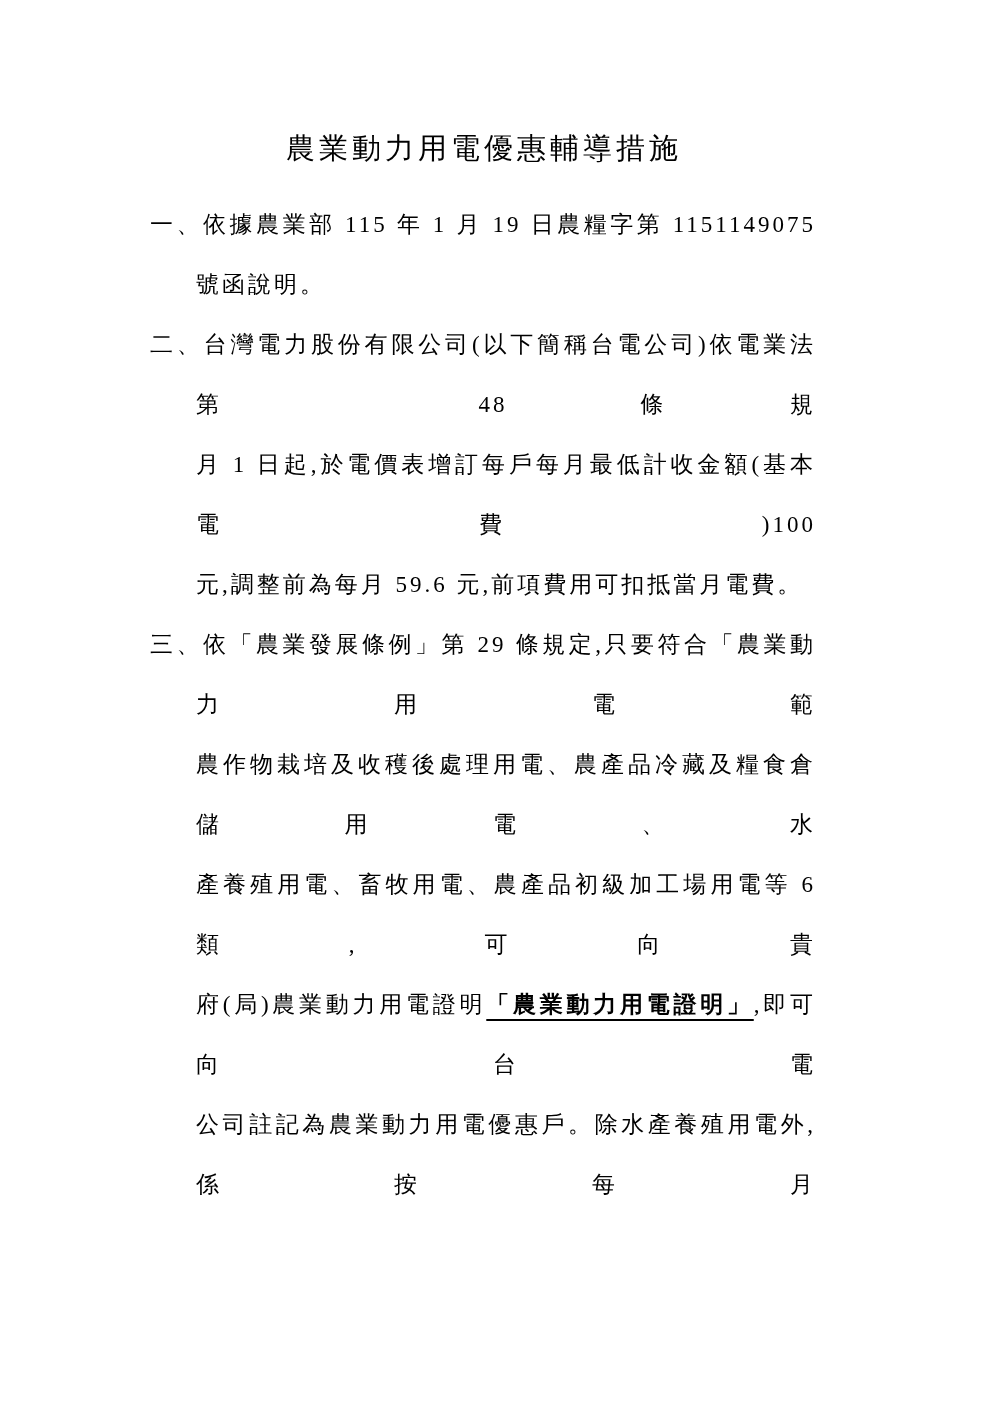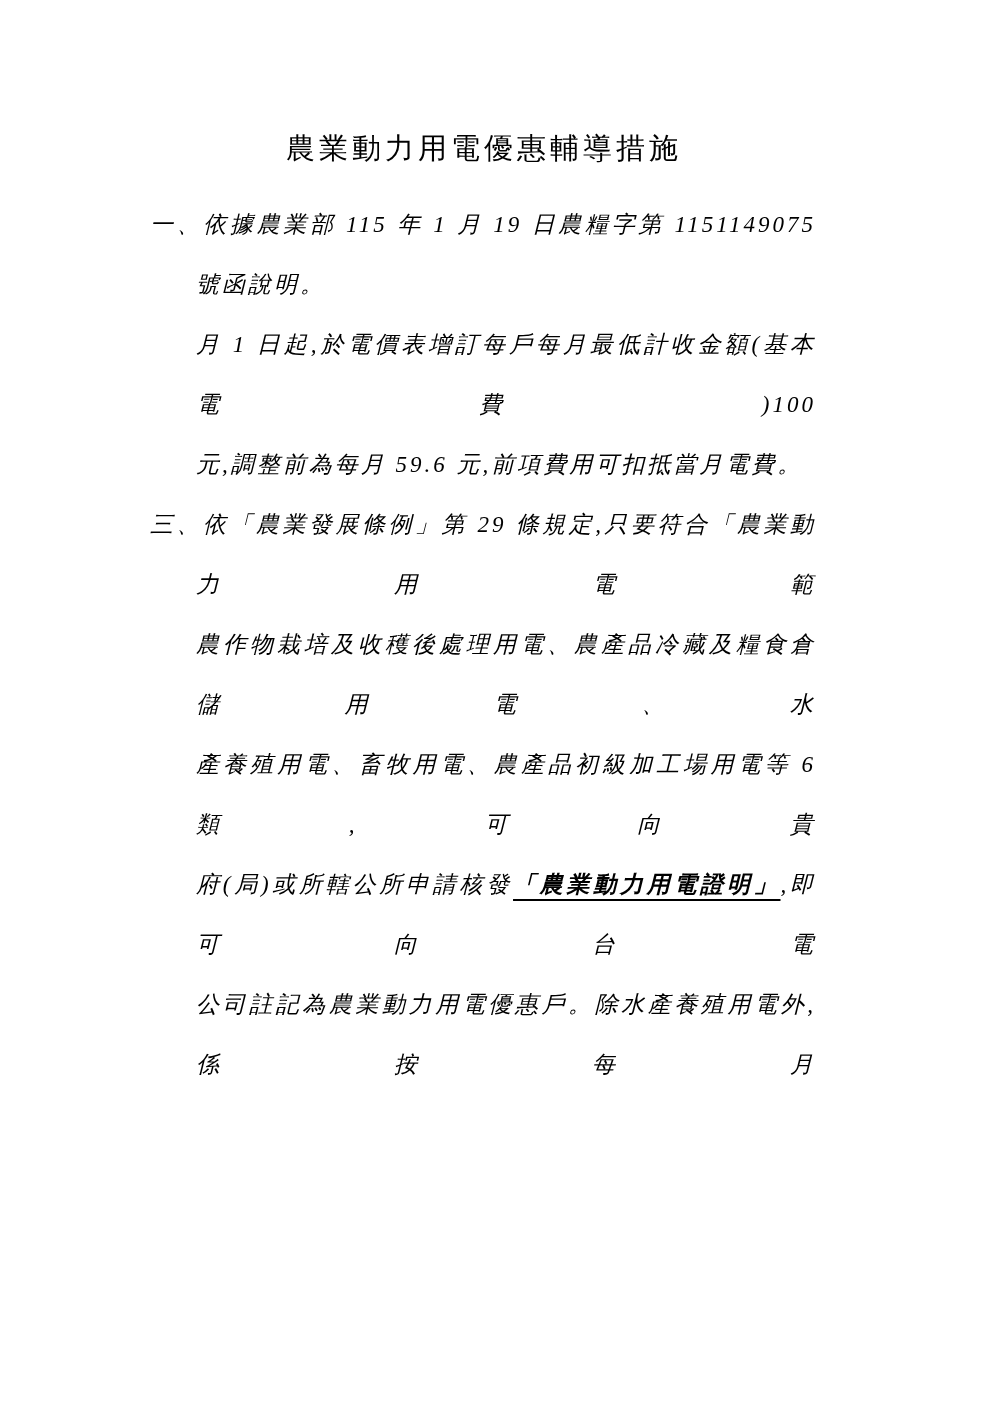--- a/index.html
+++ b/index.html
@@ -29,21 +29,20 @@
     font-size: 23px;
     letter-spacing: 3px;
     line-height: 60px;
   }
   .para {
     padding-left: 46px;
   }
   .line {
     text-align: justify;
     text-justify: distribute;
-    font-style: italic;
   }
   .line.fill {
     text-align-last: justify;
   }
   .line.first {
     text-indent: -46px;
   }
   .seg.bold-underline {
     font-weight: bold;
     text-decoration: underline;
@@ -55,24 +54,25 @@
 </head>
 <body>
 
 <div class="page">
   <div class="title">農業動力用電優惠輔導措施</div>
   <div class="doc-body">
       <div class="para">
         <div class="line first"><span class="marker">一、</span><span class="seg">依據農業部 115 年 1 月 19 日農糧字第 1151149075 號函說明。</span></div>
       </div>
       <div class="para">
+        <div class="line first fill"><span class="marker">二、</span><span class="seg">台灣電力股份有限公司(以下簡稱台電公司)依電業法第 48 條規</span></div>
         <div class="line fill"><span class="seg">月 1 日起,於電價表增訂每戶每月最低計收金額(基本電費)100</span></div>
         <div class="line"><span class="seg">元,調整前為每月 59.6 元,前項費用可扣抵當月電費。</span></div>
       </div>
       <div class="para">
         <div class="line first fill"><span class="marker">三、</span><span class="seg">依「農業發展條例」第 29 條規定,只要符合「農業動力用電範</span></div>
         <div class="line fill"><span class="seg">農作物栽培及收穫後處理用電、農產品冷藏及糧食倉儲用電、水</span></div>
         <div class="line fill"><span class="seg">產養殖用電、畜牧用電、農產品初級加工場用電等 6 類,可向貴</span></div>
-        <div class="line fill"><span class="seg">府(局)或所轄公所申請核發</span><span class="seg bold-underline">「農業動力用電證明」</span><span class="seg">,即可向台電</span></div>
+        <div class="line fill"><span class="seg">府(局)農業動力用電證明</span><span class="seg bold-underline">「農業動力用電證明」</span><span class="seg">,即可向台電</span></div>
         <div class="line fill"><span class="seg">公司註記為農業動力用電優惠戶。除水產養殖用電外,係按每月</span></div>
       </div>
     </div>
 </div>
 
 </body></html>

